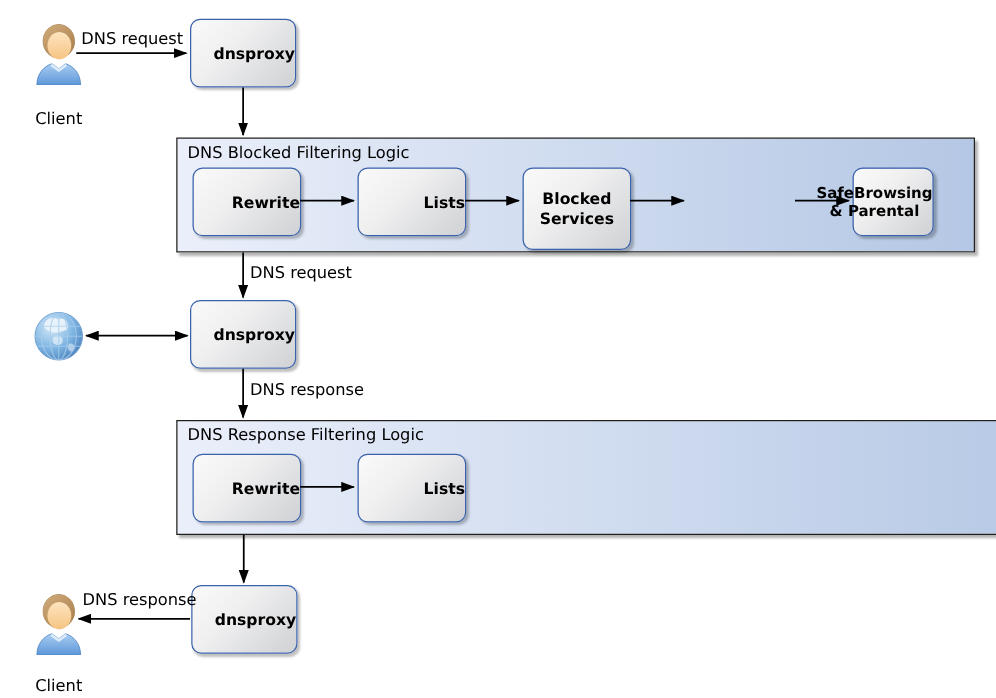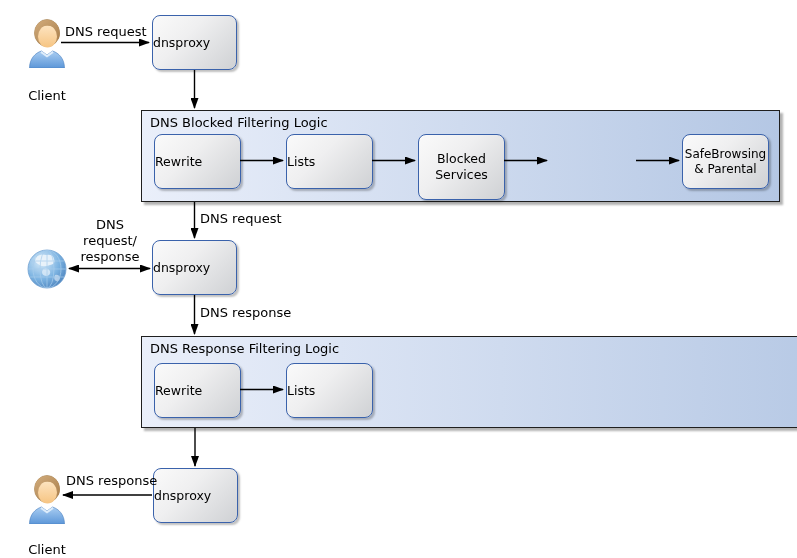--- a/index.html
+++ b/index.html
@@ -5,23 +5,24 @@
   html,body{margin:0;padding:0;background:#fff;}
   .canvas{
     position:relative;width:797px;height:558px;background:#ffffff;
     font-family:"DejaVu Sans","Liberation Sans",sans-serif;color:#000;overflow:hidden;
   }
   .node{
     position:absolute;
     border:1.5px solid #3a62ab;border-radius:8px;
     background:linear-gradient(135deg,#fafafa 0%,#efeff0 40%,#cfd1d4 100%);
     box-shadow:2px 2px 2px rgba(0,0,0,0.25);
-    display:flex;align-items:center;justify-content:flex-start;
+    display:flex;align-items:center;justify-content:flex-end;
     font-size:12.5px;text-align:center;line-height:1.25;
     box-sizing:border-box;
+    font-weight:bold;
   }
   .container{
     position:absolute;
     border:1.5px solid #1f1f1f;
     background:linear-gradient(90deg,#eaeffa 0%,#b4c7e4 100%);
     box-shadow:2.5px 2.5px 2px rgba(0,0,0,0.3);
     box-sizing:border-box;
   }
   .container-title{
     position:absolute;left:8px;top:4px;
@@ -75,21 +76,21 @@
     <div class="container-title">DNS Blocked Filtering Logic</div>
     <div class="node" style="left:12px;top:23px;width:87px;height:55px;">
       <span>Rewrite</span>
     </div>
     <div class="node" style="left:144px;top:23px;width:87px;height:55px;">
       <span>Lists</span>
     </div>
     <div class="node" style="left:276px;top:23px;width:87px;height:66px;">
       <span>Blocked Services</span>
     </div>
-    <div class="node" style="left:540px;top:23px;width:87px;height:55px;font-size:12px;">
+    <div class="node" style="left:540px;top:23px;width:65px;height:55px;font-size:12px;">
       <span>SafeBrowsing &amp; Parental</span>
     </div>
   </div>
 
   <div class="icon" style="left:27px;top:249px;width:40px;height:40px;">
     <svg width="40" height="40" viewBox="0 0 40 40">
       <defs>
         <radialGradient id="globG" cx="0.35" cy="0.3" r="0.85">
           <stop offset="0" stop-color="#d9ebf9"></stop>
           <stop offset="0.55" stop-color="#7db4e2"></stop>
@@ -162,21 +163,16 @@
       <line x1="69" y1="268.5" x2="150" y2="268.5" marker-start="url(#ah)" marker-end="url(#ah)"></line>
       <line x1="194.5" y1="295" x2="194.5" y2="334" marker-end="url(#ah)"></line>
       <line x1="240" y1="389.5" x2="283" y2="389.5" marker-end="url(#ah)"></line>
       <line x1="195" y1="428" x2="195" y2="466" marker-end="url(#ah)"></line>
       <line x1="152" y1="495" x2="63" y2="495" marker-end="url(#ah)"></line>
     </g>
   </svg>
 
   <div class="edge-label" style="left:65px;top:24px;">DNS request</div>
   <div class="edge-label" style="left:200px;top:211px;">DNS request</div>
-  <div class="edge-label center" style="left:78px;top:217px;width:64px;line-height:16px;">
-    <div>DNS</div>
-    <div>request/</div>
-    <div>response</div>
-  </div>
   <div class="edge-label" style="left:200px;top:305px;">DNS response</div>
   <div class="edge-label" style="left:66px;top:473px;">DNS response</div>
 
 </div>
 
 </body></html>

